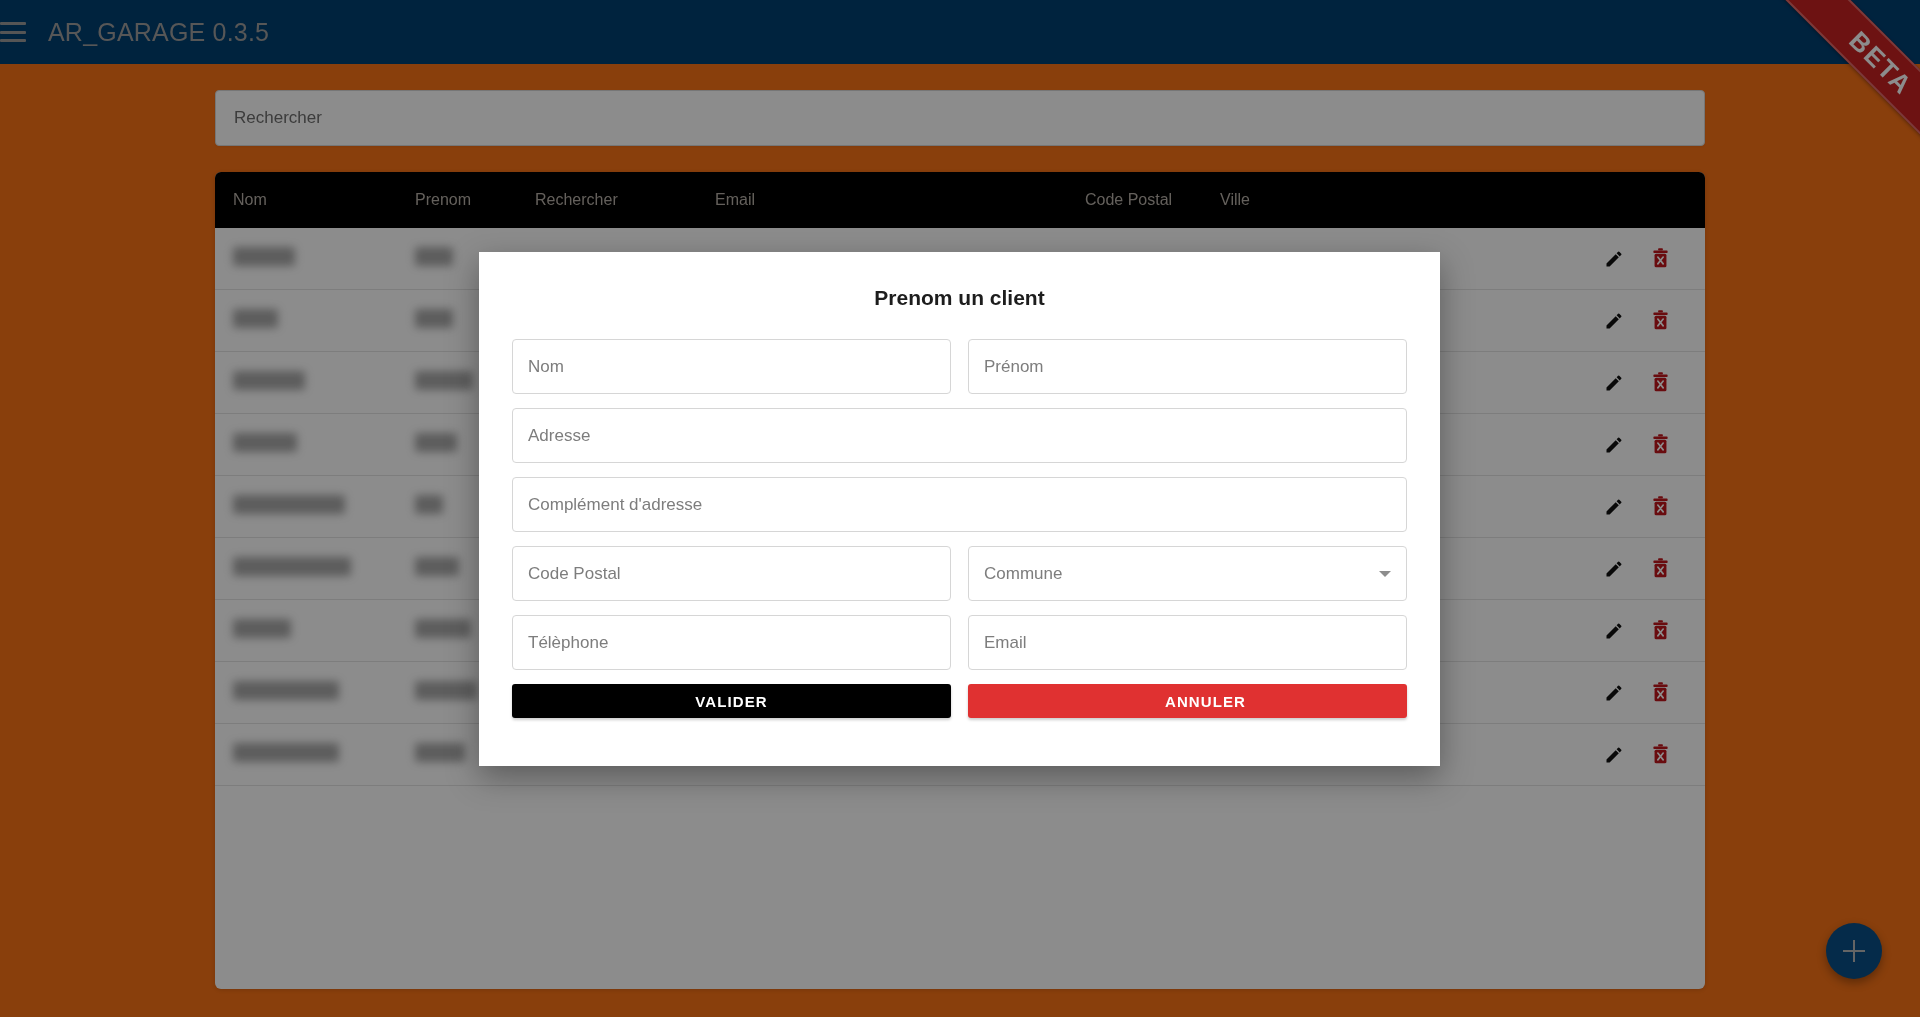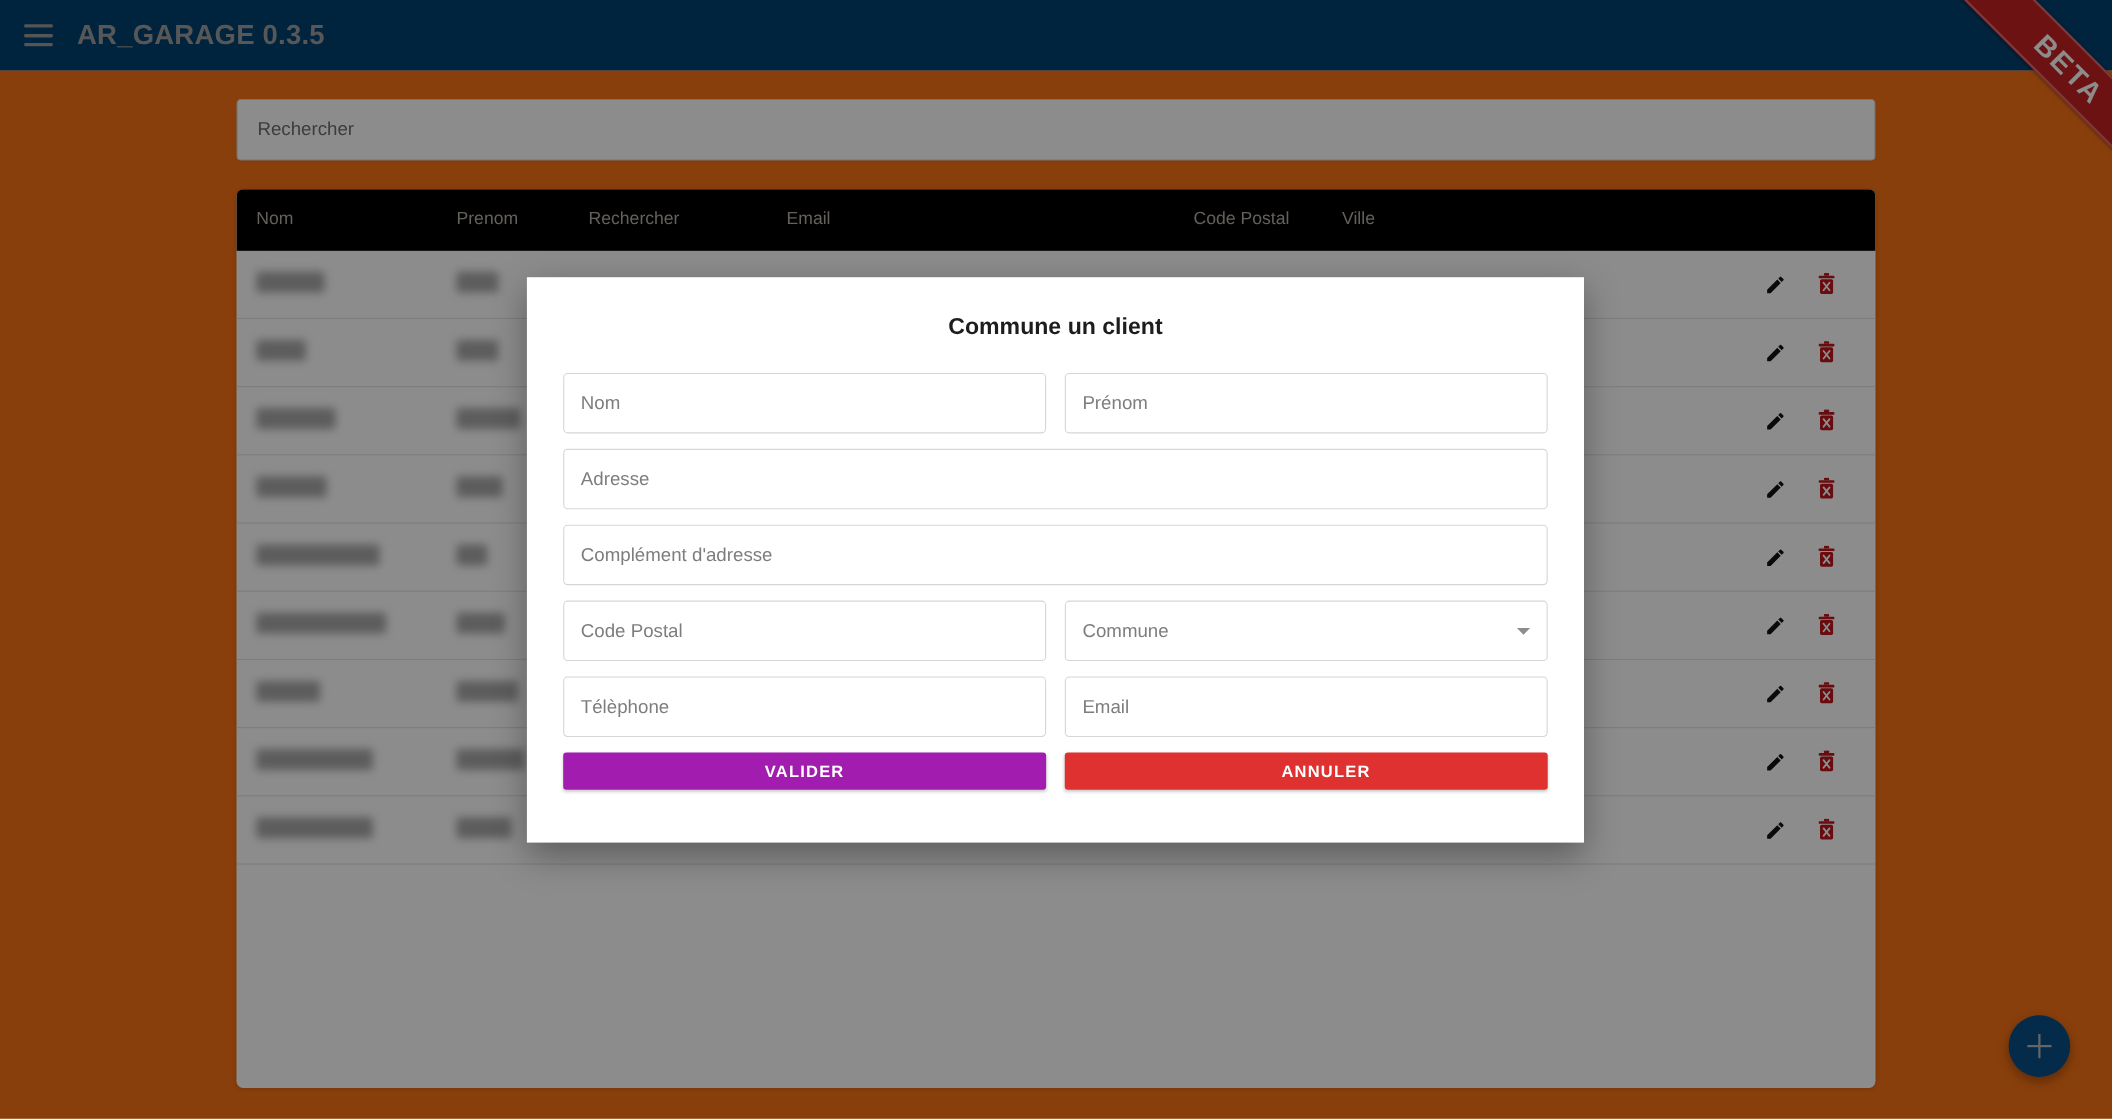--- a/index.html
+++ b/index.html
@@ -23,24 +23,22 @@
 
   
   .toolbar {
     position: absolute;
     top: 0; left: 0;
     width: 1920px;
     height: 64px;
     background: #004072;
     display: flex;
     align-items: center;
-    padding-left: 22px;
     z-index: 4;
     overflow: hidden;
-    font-weight: bold;
   }
   .hamburger {
     width: 26px;
     height: 20px;
     display: flex;
     flex-direction: column;
     justify-content: space-between;
     cursor: pointer;
     margin-right: 22px;
     flex: 0 0 auto;
@@ -279,21 +277,21 @@
     border: none;
     border-radius: 3px;
     color: #fff;
     font-size: 15px;
     font-weight: bold;
     letter-spacing: 1.1px;
     cursor: pointer;
     font-family: "Liberation Sans", sans-serif;
     box-shadow: 0 2px 3px rgba(0,0,0,.2);
   }
-  .btn-validate { background: #a21caf; }
+  .btn-validate { background: #000000; }
   .btn-cancel   { background: #e03131; padding-left: 36px; }
 </style>
 </head>
 <body>
 
 <div class="app-root">
 
   <div class="toolbar">
     <div class="hamburger">
       <span></span>
@@ -532,21 +530,21 @@
     </div>
 
     <div class="fab"></div>
   </div>
 </div>
 
 <div class="overlay"></div>
 
 <div class="modal">
 
-  <div class="modal-title">Commune un client</div>
+  <div class="modal-title">Prenom un client</div>
 
   <div class="frow">
     <input class="fld half" type="text" placeholder="Nom" style="">
     <input class="fld half" type="text" placeholder="Prénom" style="">
   </div>
 
   <div class="frow">
     <input class="fld full" type="text" placeholder="Adresse" style="">
   </div>
 

